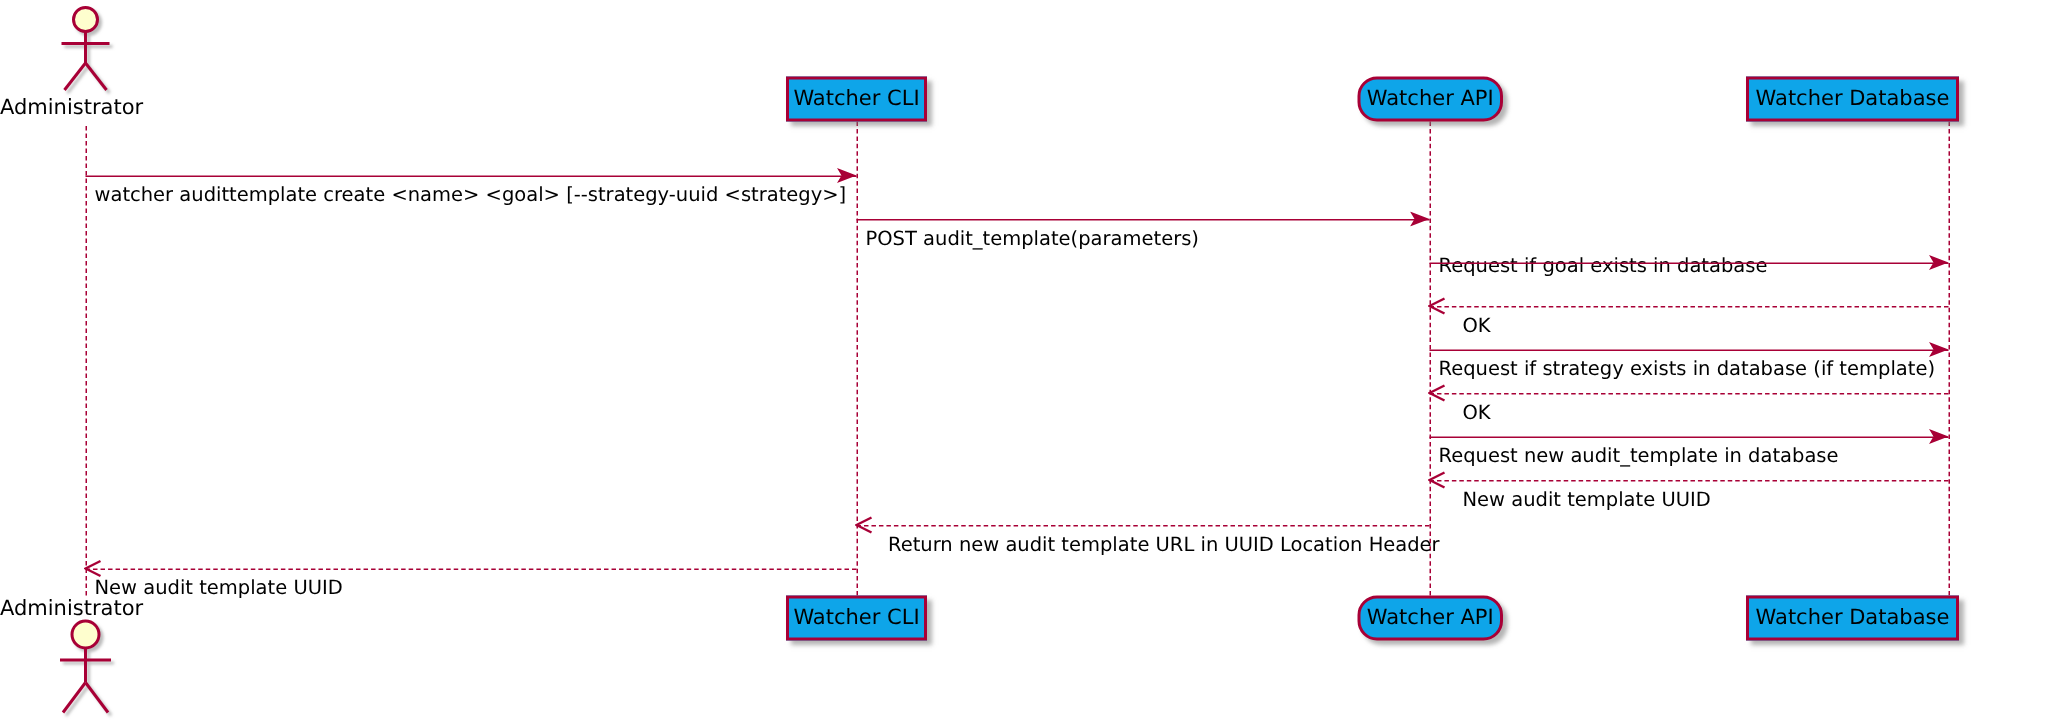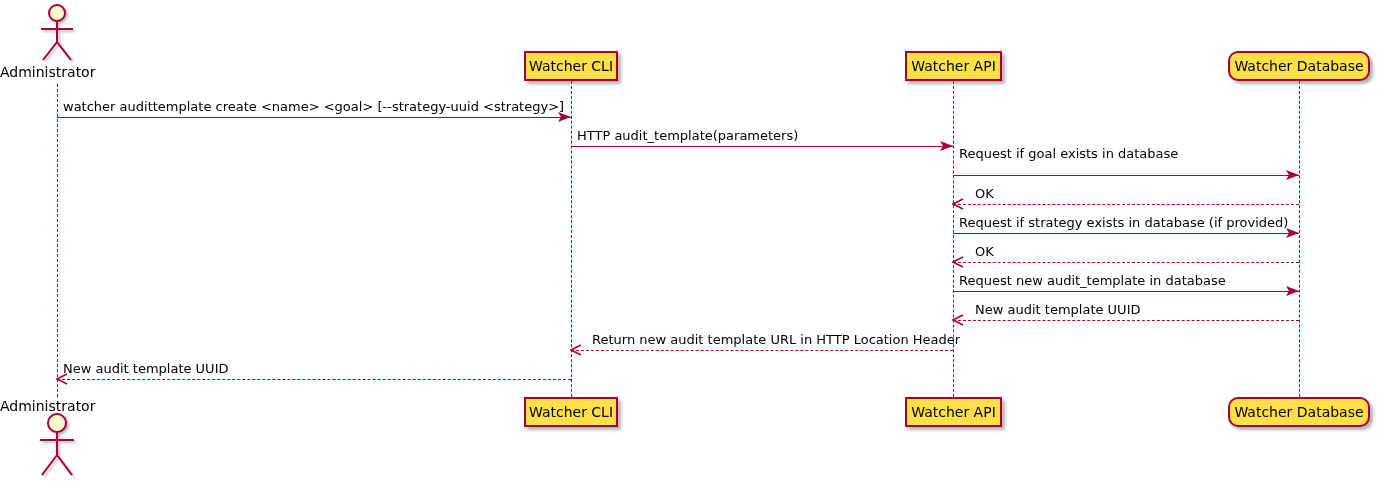--- a/index.html
+++ b/index.html
@@ -19,50 +19,50 @@
   }
   #ll-admin{left:57px;top:84px;height:313px;}
   #ll-cli{left:571px;top:81px;height:316px;}
   #ll-api{left:953px;top:81px;height:316px;}
   #ll-db{left:1299px;top:81px;height:316px;}
 
   
   .pbox{
     position:absolute;
     height:26px;
-    background:#fde047;
+    background:#0ea5e9;
     border:2px solid #A80036;
     box-shadow:3px 3px 3px rgba(120,120,120,0.55);
     display:flex;align-items:center;justify-content:center;
     font-size:14px;
     white-space:nowrap;
   }
   .pbox-cli{left:524px;width:90px;}
-  .pbox-api{left:905px;width:93px;}
-  .pbox-db{left:1228px;width:138px;border-radius:10px;}
+  .pbox-api{left:905px;width:93px;border-radius:13px;}
+  .pbox-db{left:1164px;width:138px;}
   .row-top{top:51px;}
   .row-bottom{top:397px;}
 
   
   .actor-svg{position:absolute;left:33px;filter:drop-shadow(2px 2px 1px rgba(120,120,120,0.5));}
   #actor-top-svg{top:4px;}
   #actor-bottom-svg{top:411px;}
   .actor-label{
     position:absolute;left:0px;width:116px;
     font-size:14px;white-space:nowrap;
   }
   #actor-top-label{top:64px;}
   #actor-bottom-label{top:398px;}
 
   
   .msg-label{
     position:absolute;
     font-size:13px;
     white-space:nowrap;
-    height:16px;line-height:16px;
+    height:16px;line-height:16px;margin-top:24px;
   }
   .msg-line{
     position:absolute;height:0;
   }
   .msg-line.solid{border-top:1px solid #A80036;}
   .msg-line.dashed{border-top:1px dashed #A80036;}
   .head{position:absolute;}
 
   
   #m1-label{left:63px;top:99px;}   #m1-line{left:57px;top:117px;width:514px;}  #m1-head{left:558px;top:112px;}
@@ -126,21 +126,21 @@
 
   <div>
     <div id="m1-label" class="msg-label">watcher audittemplate create &lt;name&gt; &lt;goal&gt; [--strategy-uuid &lt;strategy&gt;]</div>
     <div id="m1-line" class="msg-line solid"></div>
     <svg id="m1-head" class="head" width="13" height="10">
         <polygon points="0,0 13,5 0,10 3,5" fill="#A80036"></polygon>
       </svg>
   </div>
 
   <div>
-    <div id="m2-label" class="msg-label">HTTP audit_template(parameters)</div>
+    <div id="m2-label" class="msg-label">POST audit_template(parameters)</div>
     <div id="m2-line" class="msg-line solid"></div>
     <svg id="m2-head" class="head" width="13" height="10">
         <polygon points="0,0 13,5 0,10 3,5" fill="#A80036"></polygon>
       </svg>
   </div>
 
   <div>
     <div id="m3-label" class="msg-label">Request if goal exists in database</div>
     <div id="m3-line" class="msg-line solid"></div>
     <svg id="m3-head" class="head" width="13" height="10">
@@ -150,21 +150,21 @@
 
   <div>
     <div id="m4-label" class="msg-label">OK</div>
     <div id="m4-line" class="msg-line dashed"></div>
     <svg id="m4-head" class="head" width="12" height="12">
         <path d="M11,1 L1,6 L11,11" stroke="#A80036" stroke-width="1.6" fill="none"></path>
       </svg>
   </div>
 
   <div>
-    <div id="m5-label" class="msg-label">Request if strategy exists in database (if provided)</div>
+    <div id="m5-label" class="msg-label">Request if strategy exists in database (if template)</div>
     <div id="m5-line" class="msg-line solid"></div>
     <svg id="m5-head" class="head" width="13" height="10">
         <polygon points="0,0 13,5 0,10 3,5" fill="#A80036"></polygon>
       </svg>
   </div>
 
   <div>
     <div id="m6-label" class="msg-label">OK</div>
     <div id="m6-line" class="msg-line dashed"></div>
     <svg id="m6-head" class="head" width="12" height="12">
@@ -182,21 +182,21 @@
 
   <div>
     <div id="m8-label" class="msg-label">New audit template UUID</div>
     <div id="m8-line" class="msg-line dashed"></div>
     <svg id="m8-head" class="head" width="12" height="12">
         <path d="M11,1 L1,6 L11,11" stroke="#A80036" stroke-width="1.6" fill="none"></path>
       </svg>
   </div>
 
   <div>
-    <div id="m9-label" class="msg-label">Return new audit template URL in HTTP Location Header</div>
+    <div id="m9-label" class="msg-label">Return new audit template URL in UUID Location Header</div>
     <div id="m9-line" class="msg-line dashed"></div>
     <svg id="m9-head" class="head" width="12" height="12">
         <path d="M11,1 L1,6 L11,11" stroke="#A80036" stroke-width="1.6" fill="none"></path>
       </svg>
   </div>
 
   <div>
     <div id="m10-label" class="msg-label">New audit template UUID</div>
     <div id="m10-line" class="msg-line dashed"></div>
     <svg id="m10-head" class="head" width="12" height="12">

